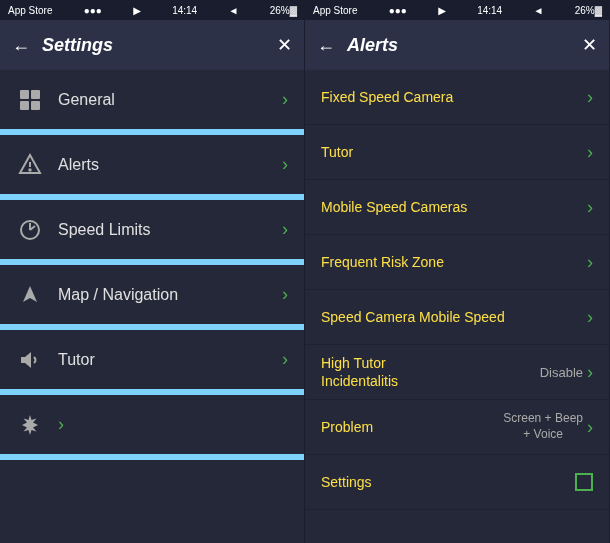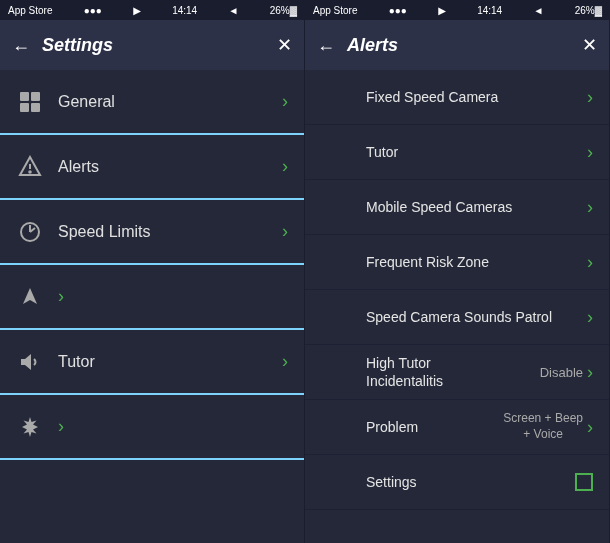--- a/index.html
+++ b/index.html
@@ -87,21 +87,21 @@
     .menu-list {
       flex: 1;
       overflow: hidden;
     }
 
     .menu-item {
       display: flex;
       align-items: center;
       padding: 0 16px;
       height: 65px;
-      border-bottom: 2px solid #7dd3fc;
+      border-bottom: 6px solid #7dd3fc;
       cursor: pointer;
       gap: 14px;
     }
 
     .menu-icon {
       width: 28px;
       height: 28px;
       display: flex;
       align-items: center;
       justify-content: center;
@@ -126,24 +126,23 @@
       display: flex;
       align-items: center;
       padding: 0 16px;
       min-height: 55px;
       border-bottom: 1px solid #1e2133;
       cursor: pointer;
     }
 
     .alert-label {
       flex: 1;
-      color: #e5e5e5;
+      color: #fde047;
       font-size: 14px;
       line-height: 1.3;
-      margin-left: 45px;
     }
 
     .alert-value {
       color: #aaa;
       font-size: 13px;
       margin-right: 4px;
       text-align: center;
     }
 
     .alert-chevron {
@@ -224,20 +223,21 @@
       <span class="menu-label">Speed Limits</span>
       <span class="chevron-right">›</span>
     </div>
 
     <div class="menu-item">
       <div class="menu-icon">
         <svg width="24" height="24" viewBox="0 0 24 24" fill="#aaa">
           <polygon points="5,19 12,3 19,19 12,15"></polygon>
         </svg>
       </div>
+      <span class="menu-label">Map / Navigation</span>
       <span class="chevron-right">›</span>
     </div>
 
     <div class="menu-item">
       <div class="menu-icon">
         <svg width="24" height="24" viewBox="0 0 24 24" fill="#aaa">
           <polygon points="3,9 3,15 7,15 13,20 13,4 7,9"></polygon>
           <path d="M16 9 Q19 12 16 15" fill="none" stroke="#aaa" stroke-width="2"></path>
         </svg>
       </div>
@@ -280,21 +280,21 @@
       <span class="alert-label">Mobile Speed Cameras</span>
       <span class="alert-chevron">›</span>
     </div>
 
     <div class="alert-item">
       <span class="alert-label">Frequent Risk Zone</span>
       <span class="alert-chevron">›</span>
     </div>
 
     <div class="alert-item">
-      <span class="alert-label">Speed Camera Sounds Patrol</span>
+      <span class="alert-label">Speed Camera Mobile Speed</span>
       <span class="alert-chevron">›</span>
     </div>
 
     <div class="alert-item">
       <span class="alert-label">
         <span>High Tutor</span><br>
         <span>Incidentalitis</span>
       </span>
       <span class="alert-value">Disable</span>
       <span class="alert-chevron">›</span>

